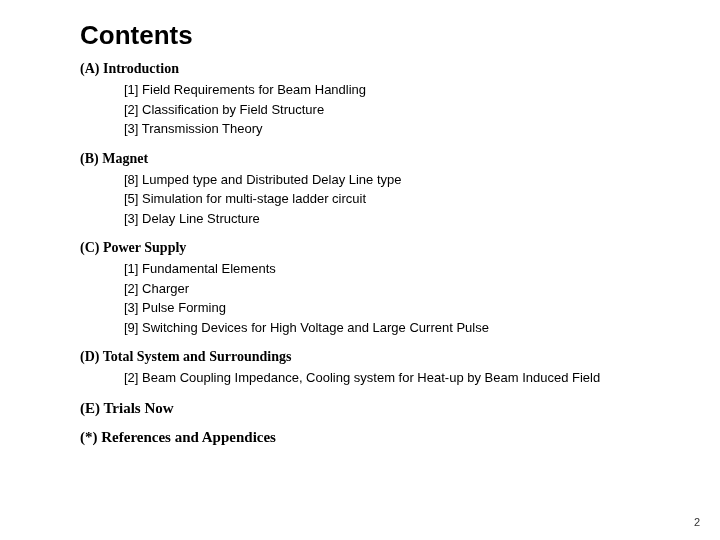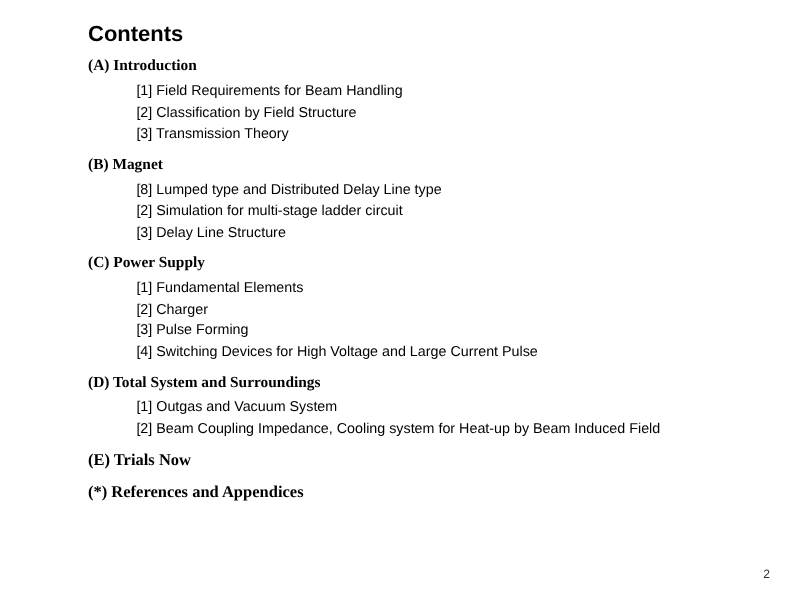--- a/index.html
+++ b/index.html
@@ -19,21 +19,21 @@
     }
 
     .page {
       width: 720px;
       height: 540px;
       padding: 20px 80px 20px 80px;
       position: relative;
     }
 
     .page-title {
-      font-size: 20px;
+      font-size: 26px;
       font-weight: bold;
       margin-bottom: 10px;
     }
 
     .section {
       margin-bottom: 12px;
     }
 
     .section-heading {
       font-size: 14px;
@@ -72,37 +72,36 @@
         <div class="section-items">
           <div>[1] Field Requirements for Beam Handling</div>
           <div>[2] Classification by Field Structure</div>
           <div>[3] Transmission Theory</div>
         </div>
       </div>
       <div class="section">
         <div class="section-heading">(B) Magnet</div>
         <div class="section-items">
           <div>[8] Lumped type and Distributed Delay Line type</div>
-          <div>[2] Simulation for multi-stage ladder circuit</div>
+          <div>[5] Simulation for multi-stage ladder circuit</div>
           <div>[3] Delay Line Structure</div>
         </div>
       </div>
       <div class="section">
         <div class="section-heading">(C) Power Supply</div>
         <div class="section-items">
           <div>[1] Fundamental Elements</div>
           <div>[2] Charger</div>
           <div>[3] Pulse Forming</div>
-          <div>[4] Switching Devices for High Voltage and Large Current Pulse</div>
+          <div>[9] Switching Devices for High Voltage and Large Current Pulse</div>
         </div>
       </div>
       <div class="section">
         <div class="section-heading">(D) Total System and Surroundings</div>
         <div class="section-items">
-          <div>[1] Outgas and Vacuum System</div>
           <div>[2] Beam Coupling Impedance, Cooling system for Heat-up by Beam Induced Field</div>
         </div>
       </div>
       <div class="section">
         <div class="section-heading" style="font-size: 15px;">(E) Trials Now</div>
       </div>
       <div class="section">
         <div class="section-heading" style="font-size: 15px;">(*) References and Appendices</div>
       </div>
     </div>

